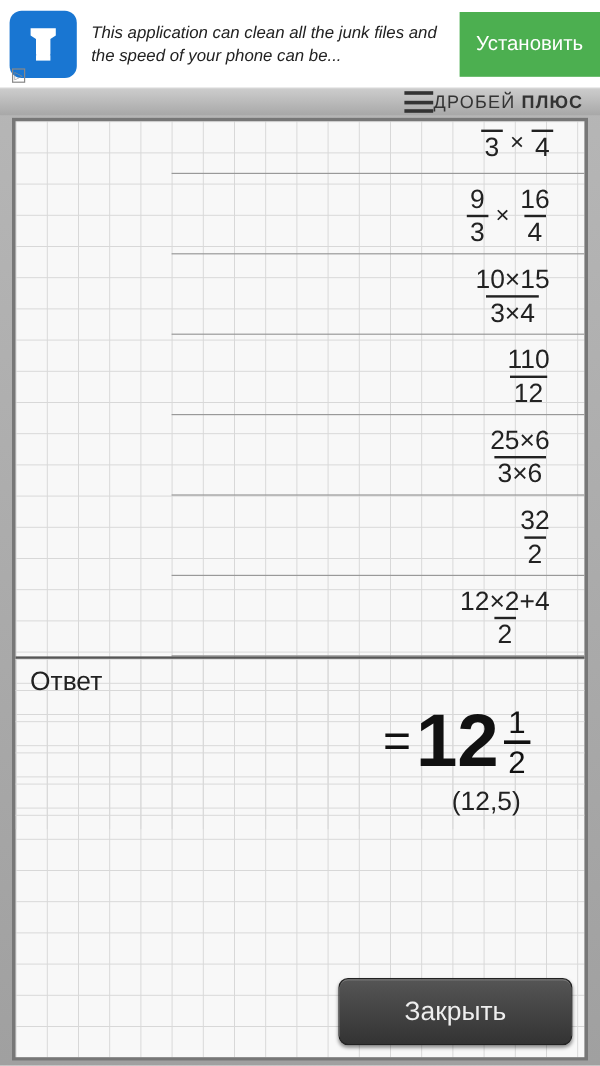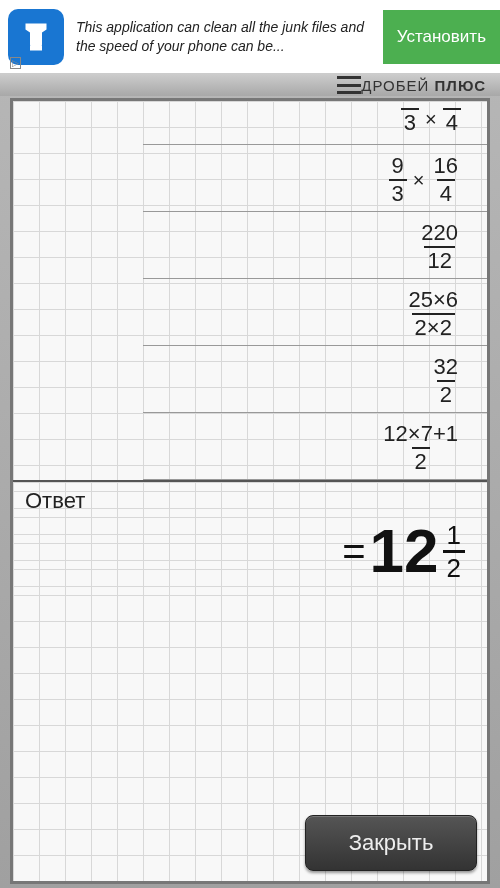--- a/index.html
+++ b/index.html
@@ -126,21 +126,21 @@
     .op {
       margin: 0 6px;
       font-size: 20px;
     }
     .answer-section {
       border-top: 2px solid #555;
       background-image:
         linear-gradient(#d8d8d8 1px, transparent 1px),
         linear-gradient(90deg, #d8d8d8 1px, transparent 1px);
       background-size: 26px 26px;
-      padding: 6px 0 10px 12px;
+      padding: 6px 23px 10px 12px;
     }
     .answer-label {
       font-size: 22px;
       color: #222;
       margin-bottom: 6px;
     }
     .answer-value {
       text-align: right;
       font-size: 50px;
       color: #111;
@@ -164,21 +164,21 @@
     .answer-value .mixed-frac .den { font-size: 26px; border-top: 3px solid #111; padding: 2px 4px 0 4px; }
     .answer-decimal {
       text-align: right;
       font-size: 22px;
       color: #222;
       padding-right: 30px;
       margin-top: 6px;
     }
     .close-button {
       margin: 14px 10px 10px auto;
-      width: 172px;
+      width: 195px;
       height: 56px;
       background: linear-gradient(to bottom, #555, #333);
       border: 1px solid #222;
       border-radius: 8px;
       color: #eee;
       font-size: 22px;
       display: flex;
       align-items: center;
       justify-content: center;
       box-shadow: inset 0 1px 0 rgba(255,255,255,0.2), 0 2px 3px rgba(0,0,0,0.4);
@@ -231,59 +231,66 @@
         <span class="num">9</span>
         <span class="den">3</span>
       </span>
       <span class="op">×</span>
       <span class="frac">
         <span class="num">16</span>
         <span class="den">4</span>
       </span>
     </div>
 
-
-    <div class="step-row">
-      <span class="frac">
-        <span class="num">220</span>
+    <div class="step-row">
+      <span class="frac">
+        <span class="num">10×15</span>
+        <span class="den">3×4</span>
+      </span>
+    </div>
+
+    <div class="step-row">
+      <span class="frac">
+        <span class="num">110</span>
         <span class="den">12</span>
       </span>
     </div>
 
     <div class="step-row">
       <span class="frac">
         <span class="num">25×6</span>
-        <span class="den">2×2</span>
+        <span class="den">3×6</span>
       </span>
     </div>
 
     <div class="step-row">
       <span class="frac">
         <span class="num">32</span>
         <span class="den">2</span>
       </span>
     </div>
 
     <div class="step-row">
       <span class="frac">
-        <span class="num">12×7+1</span>
+        <span class="num">12×2+4</span>
         <span class="den">2</span>
       </span>
     </div>
 
   </div>
 
   <div class="answer-section">
     <div class="answer-label">Ответ</div>
     <div class="answer-value">
       <span class="eq">=</span>
       <span class="whole">12</span>
       <span class="mixed-frac">
         <span class="num">1</span>
         <span class="den">2</span>
       </span>
     </div>
+    <div class="answer-decimal">(12,5)</div>
   </div>
 
   <div class="spacer"></div>
 
   <div class="close-button">Закрыть</div>
 </div>
 
 </body></html>

